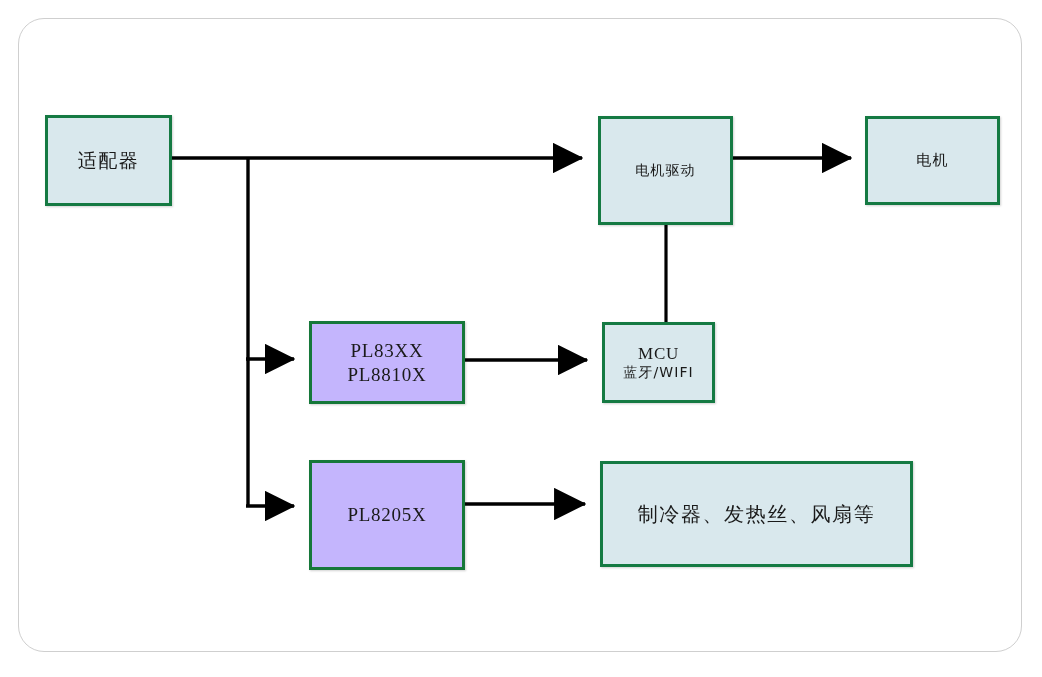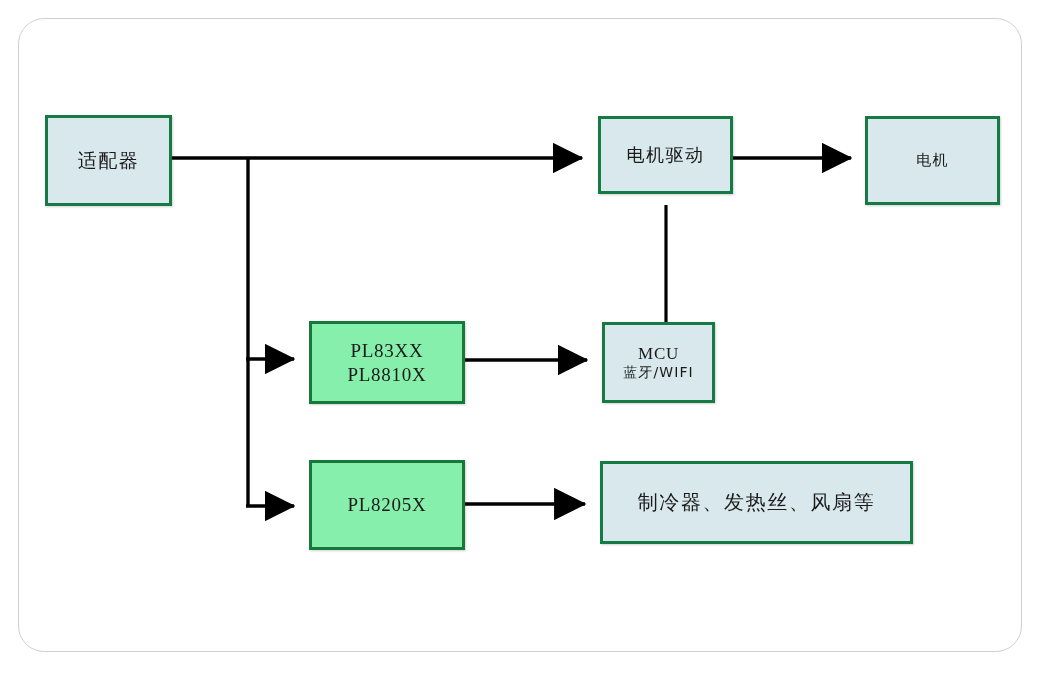--- a/index.html
+++ b/index.html
@@ -43,21 +43,21 @@
     color: #1a1a1a;
     font-family: "Liberation Serif", serif;
     z-index: 3;
   }
   .node-blue {
     background: #d9e8ed;
     border: 3px solid #157a43;
     box-shadow: 1px 1px 2px rgba(0,0,0,0.18);
   }
   .node-green {
-    background: #86efac;
+    background: #c4b5fd;
     border: 3px solid #16783a;
     box-shadow: 1px 1px 2px rgba(0,0,0,0.18);
     text-align: right;
   }
   .node .line-txt {
     display: block;
     white-space: pre;
   }
   .cjk {
     font-family: "DejaVu Sans", "Liberation Sans", sans-serif;
@@ -121,39 +121,39 @@
 
     <g>
       <line x1="465" y1="504" x2="585" y2="504" stroke="#000000" stroke-width="3.6" marker-end="url(#arrowhead)"></line>
     </g>
   </svg>
 
   <div class="node node-blue" style="left:45px; top:115px; width:127px; height:91px; font-size:19px;">
     <span class="line-txt cjk">适配器</span>
   </div>
 
-  <div class="node node-blue" style="left:598px; top:116px; width:135px; height:78px; font-size:18px;">
+  <div class="node node-blue" style="left:598px; top:116px; width:135px; height:109px; font-size:14px;">
     <span class="line-txt cjk">电机驱动</span>
   </div>
 
   <div class="node node-blue" style="left:865px; top:116px; width:135px; height:89px; font-size:15px;">
     <span class="line-txt cjk">电机</span>
   </div>
 
   <div class="node node-green" style="left:309px; top:321px; width:156px; height:83px; font-size:19px;">
     <span class="line-txt mono-ish">PL83XX</span>
     <span class="line-txt mono-ish">PL8810X</span>
   </div>
 
   <div class="node node-blue" style="left:602px; top:322px; width:113px; height:81px; font-size:17px;">
     <span class="line-txt mono-ish">MCU</span>
     <span class="line-txt cjk" style="font-size:14px;">蓝牙/WIFI</span>
   </div>
 
-  <div class="node node-green" style="left:309px; top:460px; width:156px; height:90px; font-size:19px;">
+  <div class="node node-green" style="left:309px; top:460px; width:156px; height:110px; font-size:19px;">
     <span class="line-txt mono-ish">PL8205X</span>
   </div>
 
-  <div class="node node-blue" style="left:600px; top:461px; width:313px; height:83px; font-size:20px;">
+  <div class="node node-blue" style="left:600px; top:461px; width:313px; height:106px; font-size:20px;">
     <span class="line-txt cjk">制冷器、发热丝、风扇等</span>
   </div>
 
 </div>
 
 </body></html>

